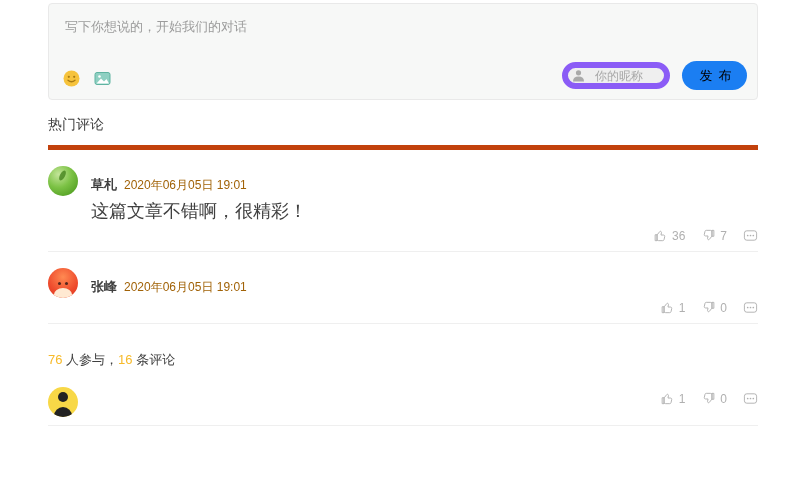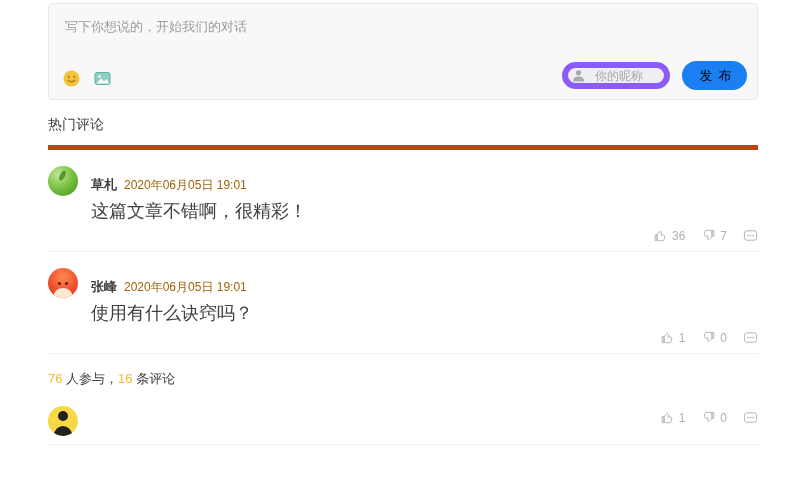--- a/index.html
+++ b/index.html
@@ -22,21 +22,21 @@
     border-radius:14px; padding:0 8px 0 27px; font-size:12px; color:#4c1d95; outline:none; font-family:inherit; }
   .nick-input::placeholder { color:#a8a8a8; }
   .publish-btn { width:65px; height:29px; border:none; border-radius:15px; background:#1b7ef2;
     color:#000000; font-size:13px; letter-spacing:6px; padding-left:8px; cursor:pointer; font-family:inherit; }
 
   
   .section-title { margin-top:16px; font-size:14px; color:#404040; padding-bottom:11px;
     border-bottom:5px solid #c2410c; }
 
   
-  .stats { margin-top:16px; margin-bottom:2px; font-size:13px; color:#404040; }
+  .stats { margin-top:27px; margin-bottom:2px; font-size:13px; color:#404040; }
   .stats .num { color:#f7ba2a; }
 
   
   .comment { display:flex; padding:16px 0 8px; border-bottom:1px solid #efefef; }
   #all-list .comment:last-child { border-bottom:none; }
   .avatar { width:30px; height:30px; border-radius:50%; flex-shrink:0; position:relative; overflow:hidden; }
   .comment-body { flex:1; margin-left:13px; min-width:0; }
   .comment-head { display:flex; align-items:center; gap:7px; margin-top:10px; }
   .c-name { font-size:13px; font-weight:bold; color:#404040; }
   .c-time { font-size:12px; color:#a16207; }
@@ -132,21 +132,20 @@
     </div>
   </div>
 
   <div class="comment">
     <div class="avatar avatar-red-fox"></div>
     <div class="comment-body">
       <div class="comment-head">
         <span class="c-name">张峰</span>
         <span class="c-time">2020年06月05日 19:01</span>
       </div>
-      <div class="c-content">使用有什么诀窍吗？</div>
       <div class="c-actions">
         <span class="act">
           <svg width="15" height="15" viewBox="0 0 16 16">
             <path d="M2.3 7.2h2v6.3h-2z M4.3 12.9l1.7.6h4.4c.7 0 1.3-.5 1.4-1.2l.7-3.3c.2-.8-.5-1.5-1.3-1.5H8.5l.5-2.5c.2-.8-.4-1.5-1.1-1.5-.4 0-.8.3-1 .7L4.3 7.4z" fill="none" stroke="#b0b0b0" stroke-width="1"></path>
           </svg>
           <span class="cnt">1</span>
         </span>
         <span class="act">
           <svg width="15" height="15" viewBox="0 0 16 16" style="transform:rotate(180deg)">
             <path d="M2.3 7.2h2v6.3h-2z M4.3 12.9l1.7.6h4.4c.7 0 1.3-.5 1.4-1.2l.7-3.3c.2-.8-.5-1.5-1.3-1.5H8.5l.5-2.5c.2-.8-.4-1.5-1.1-1.5-.4 0-.8.3-1 .7L4.3 7.4z" fill="none" stroke="#b0b0b0" stroke-width="1"></path>

